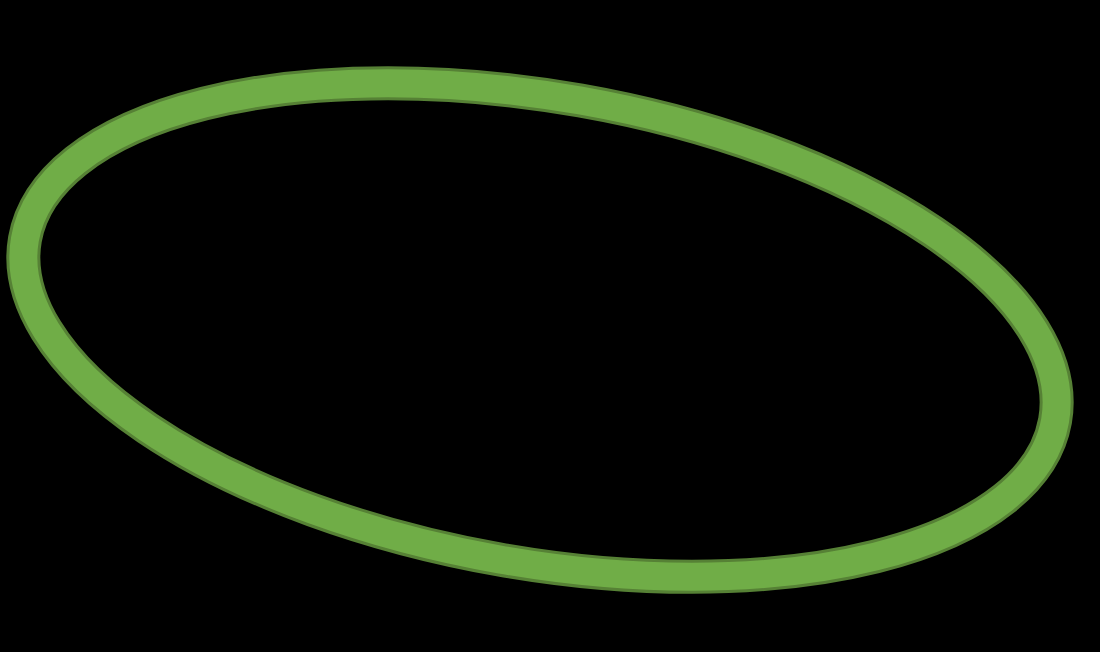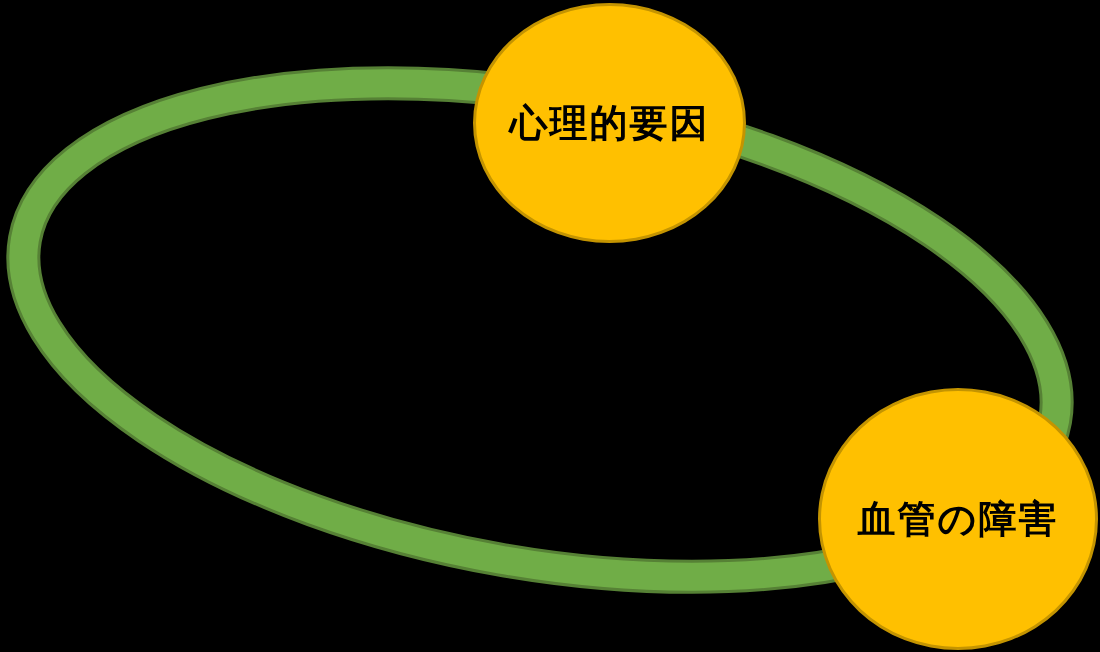--- a/index.html
+++ b/index.html
@@ -72,22 +72,16 @@
 
 <div class="stage">
 
   <svg class="ring-svg" viewBox="0 0 1100 652" aria-hidden="true">
     <g transform="rotate(10 540 330)">
       <ellipse class="ring-edge" cx="540" cy="330" rx="523" ry="233"></ellipse>
       <ellipse class="ring-fill" cx="540" cy="330" rx="523" ry="233"></ellipse>
     </g>
   </svg>
 
-  <div class="node node-psychological">
-    <span>心理的要因</span>
-  </div>
 
 
-  <div class="node node-vascular">
-    <span>血管の障害</span>
-  </div>
 
 </div>
 
 </body></html>

